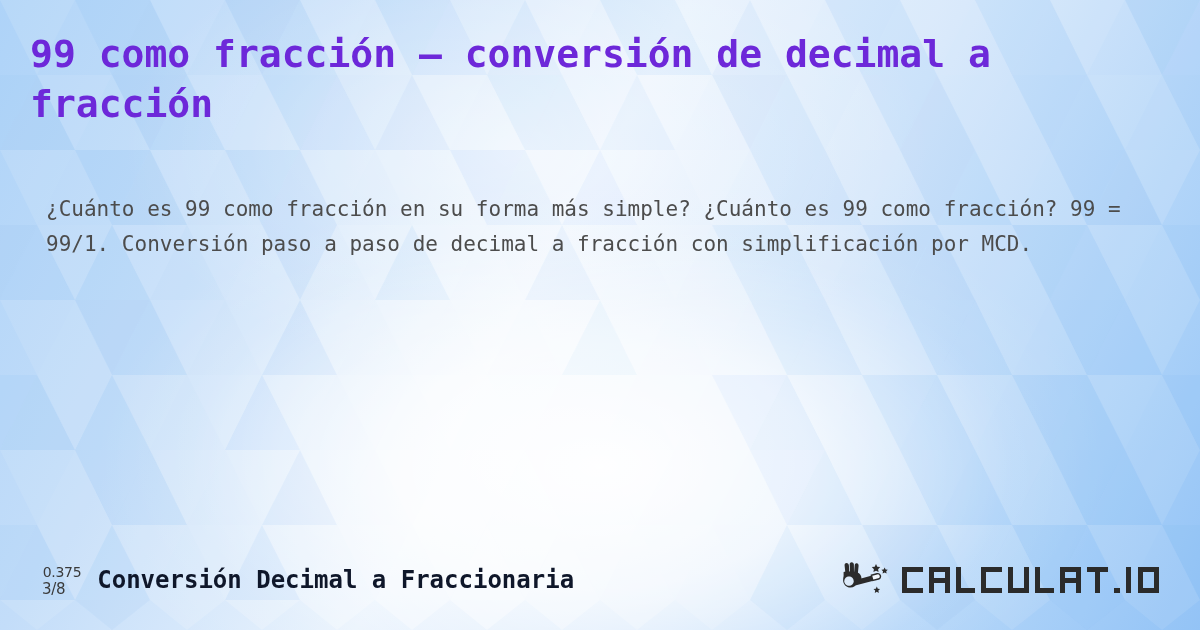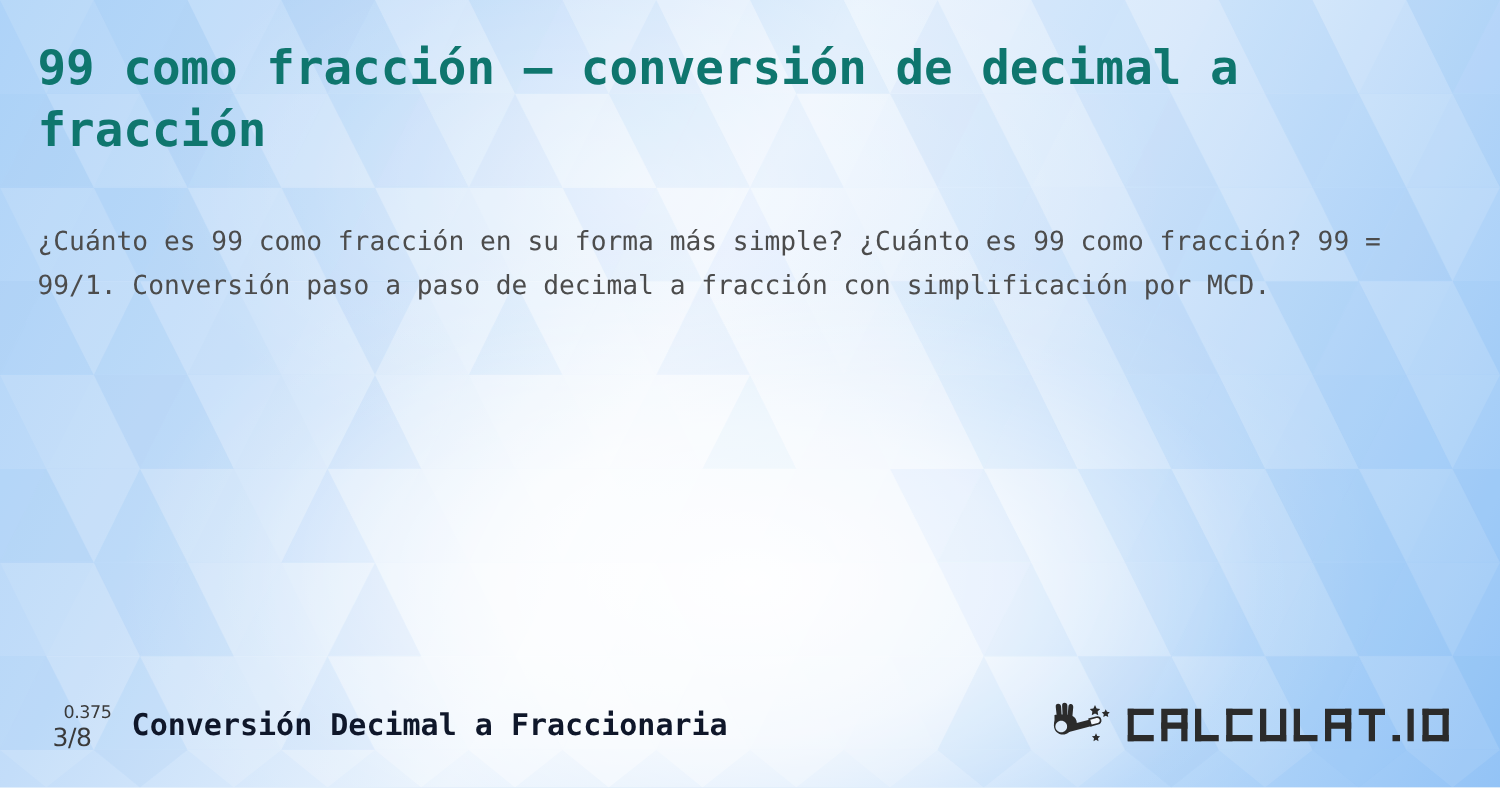--- a/index.html
+++ b/index.html
@@ -47,29 +47,29 @@
     position: absolute;
     left: 30px;
     top: 29px;
     width: 1000px;
     margin: 0;
     font-family: "DejaVu Sans Mono", monospace;
     font-weight: bold;
     font-size: 38px;
     line-height: 50px;
     letter-spacing: 0px;
-    color: #0f766e;
+    color: #6d28d9;
   }
 
   .desc {
     position: absolute;
     left: 30px;
     top: 176px;
     width: 1140px;
-    margin: 0;
+    margin: 16px;
     font-family: "DejaVu Sans Mono", monospace;
     font-weight: normal;
     font-size: 21px;
     line-height: 35px;
     color: #4c4c4c;
   }
 
   .answer {
     position: absolute;
     left: 30px;
@@ -110,21 +110,21 @@
     font-family: "DejaVu Sans", sans-serif;
     color: #3a3a3a;
     line-height: 1;
     padding-top: 2px;
   }
   .frac-top {
     font-size: 14px;
     letter-spacing: -0.3px;
   }
   .frac-bottom {
-    font-size: 20px;
+    font-size: 15px;
     margin-top: 3px;
     margin-right: 16px;
     letter-spacing: -0.3px;
   }
 
   .footer-title {
     font-family: "DejaVu Sans Mono", monospace;
     font-weight: bold;
     font-size: 24px;
     color: #0f172a;

